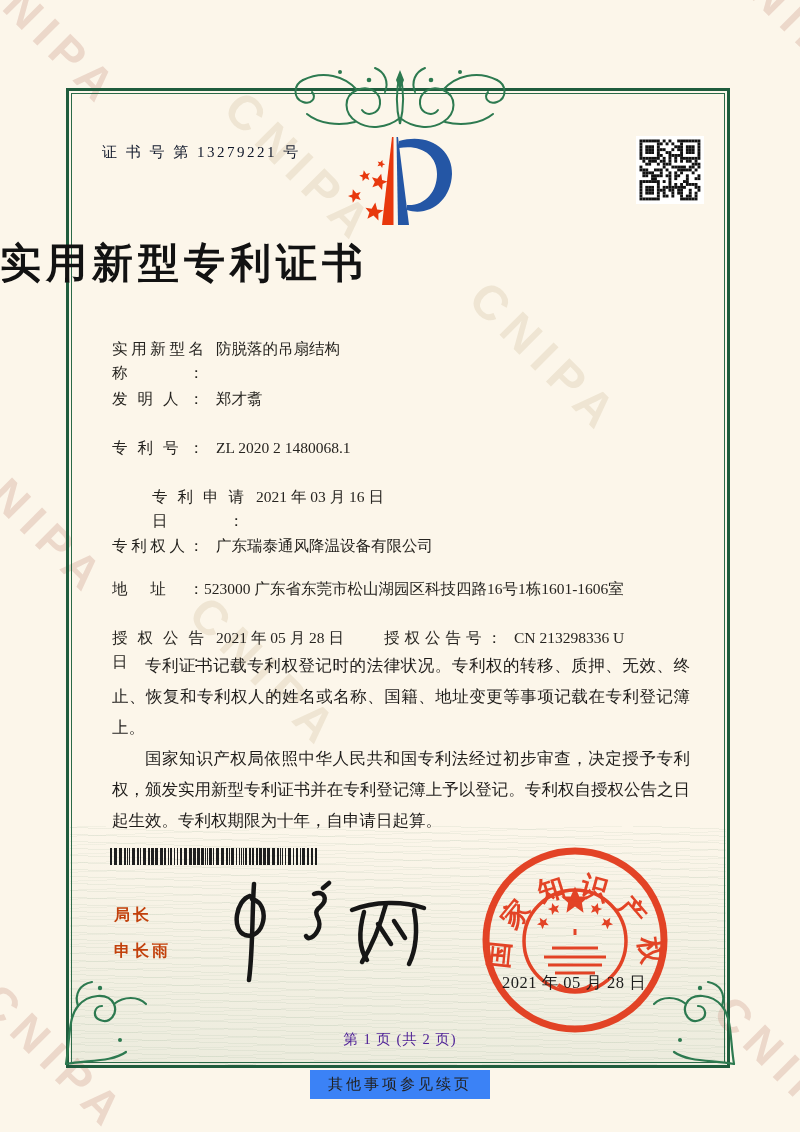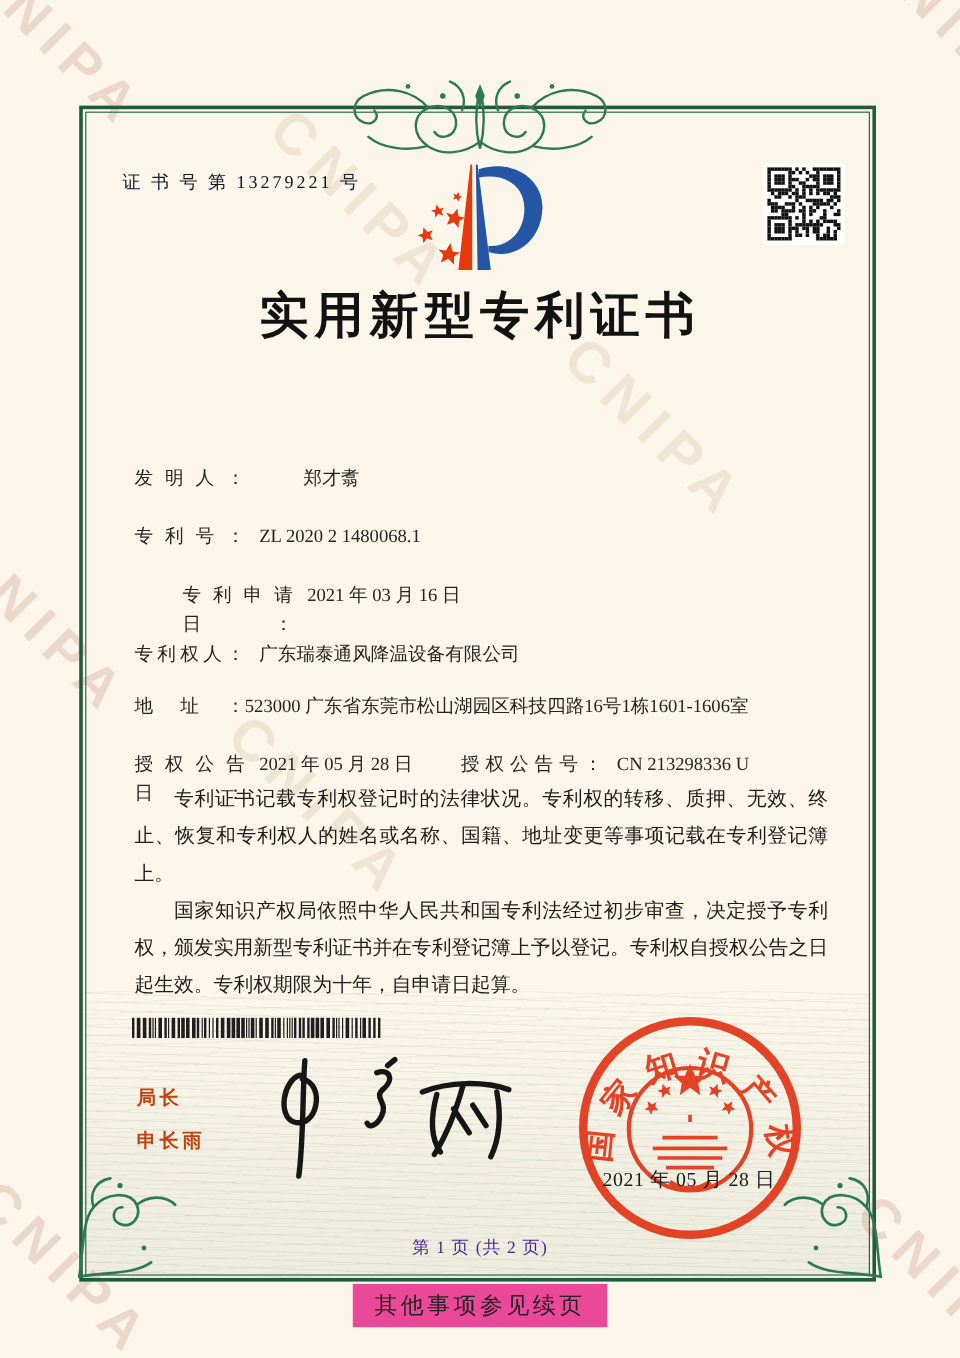--- a/index.html
+++ b/index.html
@@ -35,21 +35,21 @@
   }
   .ornament{position:absolute;z-index:3;}
   
   .cert-number{
     position:absolute;z-index:4;left:102px;top:143px;
     font-size:15px;letter-spacing:2.5px;color:#0f172a;font-family:Liberation Serif, serif;
   }
   .logo{position:absolute;z-index:4;left:332px;top:124px;}
   .qr{position:absolute;z-index:4;left:636px;top:136px;}
   .title{
-    position:absolute;z-index:4;left:0;right:0;top:236px;text-align:center;
+    position:absolute;z-index:4;left:0;right:0;top:236px;text-align:left;
     font-size:41px;font-weight:700;letter-spacing:5px;color:#121212;
   }
   
   .field-row{position:absolute;z-index:4;left:112px;display:flex;font-size:15.5px;line-height:24px;}
   .f-label{
     width:92px;flex:none;display:inline-block;
     text-align:justify;text-align-last:justify;
   }
   .f-label-wide{width:118px;}
   .f-value{margin-left:12px;white-space:nowrap;}
@@ -74,21 +74,21 @@
   .seal-date{
     position:absolute;z-index:5;left:502px;top:972px;width:160px;
     font-size:16.5px;letter-spacing:.5px;color:#1c1c1c;white-space:nowrap;
   }
   .page-info{
     position:absolute;z-index:4;left:0;right:0;top:1030px;text-align:center;
     font-size:14.5px;letter-spacing:1px;color:#4c1d95;
   }
   .continuation{
     position:absolute;z-index:4;left:50%;transform:translateX(-50%);top:1070px;
-    background:#ec4899;padding:5px 18px;font-size:19px;letter-spacing:3px;color:#222;
+    background:#3b82f6;padding:5px 18px;font-size:15px;letter-spacing:3px;color:#222;
     white-space:nowrap;
   }
 </style>
 </head>
 <body>
 
 <div class="page">
 
   <div class="waves"></div>
 
@@ -398,21 +398,25 @@
       <rect x="44.10" y="61.50" width="2.90" height="2.90" fill="#111"></rect>
       <rect x="47.00" y="61.50" width="2.90" height="2.90" fill="#111"></rect>
       <rect x="49.90" y="61.50" width="2.90" height="2.90" fill="#111"></rect>
       <rect x="52.80" y="61.50" width="2.90" height="2.90" fill="#111"></rect>
       <rect x="55.70" y="61.50" width="2.90" height="2.90" fill="#111"></rect>
       <rect x="58.60" y="61.50" width="2.90" height="2.90" fill="#111"></rect>
     </svg>
 
   <div class="title">实用新型专利证书</div>
 
-  <div class="field-row" style="top:387px;gap:37px;">
+  <div class="field-row" style="top:337px;">
+    <span class="f-label">实用新型名称：</span>
+    <span class="f-value">防脱落的吊扇结构</span>
+  </div>
+  <div class="field-row" style="top:387px;">
     <span class="f-label">发明人：</span>
     <span class="f-value">郑才翥</span>
   </div>
   <div class="field-row" style="top:436px;">
     <span class="f-label">专利号：</span>
     <span class="f-value">ZL 2020 2 1480068.1</span>
   </div>
   <div class="field-row" style="top:485px;margin-left:40px;">
     <span class="f-label">专利申请日：</span>
     <span class="f-value">2021 年 03 月 16 日</span>

